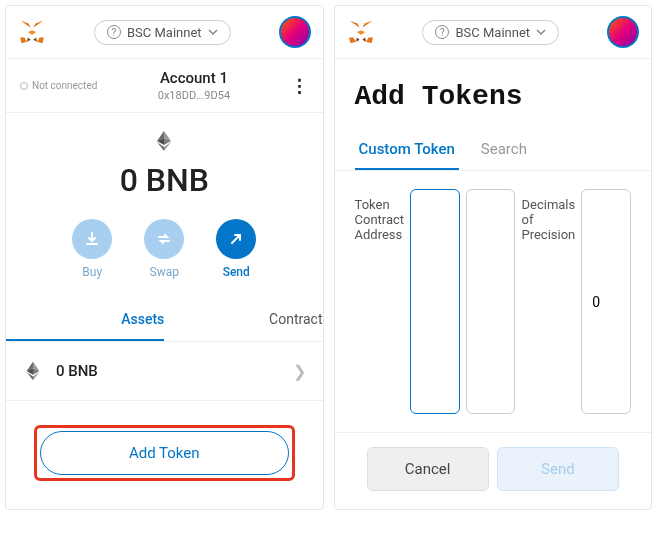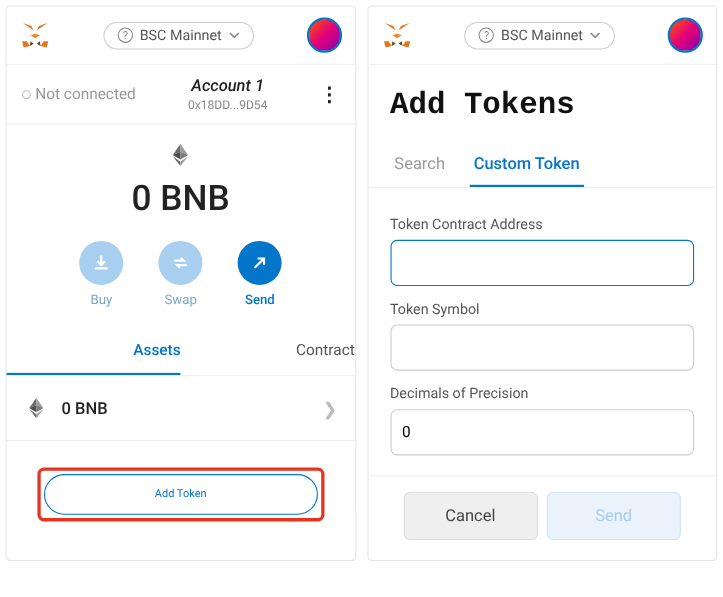--- a/index.html
+++ b/index.html
@@ -3,24 +3,24 @@
 <meta charset="utf-8">
 <style>
 * { box-sizing: border-box; margin: 0; padding: 0; font-family: -apple-system, BlinkMacSystemFont, "Segoe UI", Roboto, sans-serif; }
 body { background: #fff; display: flex; gap: 10px; padding: 5px; }
 .panel { width: 320px; border: 1px solid #e5e5e5; border-radius: 4px; background: #fff; display: flex; flex-direction: column; }
 .header { display: flex; align-items: center; justify-content: space-between; padding: 10px 12px; border-bottom: 1px solid #eee; }
 .fox { width: 28px; height: 28px; }
 .network-pill { display: flex; align-items: center; gap: 6px; border: 1px solid #ccc; border-radius: 18px; padding: 4px 12px; font-size: 13px; color: #555; cursor: pointer; }
 .avatar { width: 32px; height: 32px; border-radius: 50%; background: linear-gradient(135deg, #ff5a00 0%, #e3007c 50%, #8b00a8 100%); border: 2px solid #0376c9; }
 .account-row { display: flex; align-items: center; justify-content: space-between; padding: 10px 14px; border-bottom: 1px solid #eee; }
-.notconn { display: flex; align-items: center; gap: 4px; font-size: 14px; color: #999; }
+.notconn { display: flex; align-items: center; gap: 4px; font-size: 10px; color: #999; }
 .notconn-dot { width: 8px; height: 8px; border: 1px solid #bbb; border-radius: 50%; }
 .account-center { text-align: center; }
-.account-name { font-size: 15px; font-weight: 500; color: #222; font-style: italic; }
+.account-name { font-size: 15px; font-weight: 500; color: #222; }
 .account-addr { font-size: 11px; color: #888; margin-top: 2px; }
 .kebab { font-size: 18px; font-weight: bold; color: #222; cursor: pointer; }
 .balance-area { text-align: center; padding: 16px 0 8px; }
 .eth-diamond { width: 24px; height: 24px; margin: 0 auto 8px; }
 .balance { font-size: 32px; font-weight: 500; color: #222; }
 .actions { display: flex; justify-content: center; gap: 32px; padding: 12px 0 20px; }
 .action { display: flex; flex-direction: column; align-items: center; gap: 6px; cursor: pointer; }
 .action-circle { width: 40px; height: 40px; border-radius: 50%; display: flex; align-items: center; justify-content: center; }
 .action-circle.light { background: #a8cef0; }
 .action-circle.primary { background: #0376c9; }
@@ -28,28 +28,28 @@
 .action-label.light { color: #7aa7cc; }
 .action-label.primary { color: #0376c9; font-weight: 500; }
 .tabs { display: flex; }
 .tab { flex: 1; text-align: right; padding: 12px 0; font-size: 14px; cursor: pointer; color: #555; }
 .tab.active { color: #0376c9; border-bottom: 2px solid #0376c9; font-weight: 500; }
 .asset-row { display: flex; align-items: center; justify-content: space-between; padding: 18px 16px; border-top: 1px solid #eee; border-bottom: 1px solid #eee; cursor: pointer; }
 .asset-left { display: flex; align-items: center; gap: 12px; }
 .asset-name { font-size: 15px; font-weight: 500; color: #222; }
 .chevron { color: #bbb; font-size: 16px; }
 .add-token-wrap { padding: 24px 28px 28px; }
-.add-token-btn { width: 100%; padding: 12px 0; border: 1px solid #0376c9; border-radius: 24px; background: #fff; color: #0376c9; font-size: 10px; cursor: pointer; }
+.add-token-btn { width: 100%; padding: 12px 0; border: 1px solid #0376c9; border-radius: 24px; background: #fff; color: #0376c9; font-size: 15px; cursor: pointer; }
 .highlight-box { border: 3px solid #e6341f; border-radius: 6px; padding: 3px; }
 
 .page-title { font-size: 28px; font-weight: 600; padding: 22px 20px 18px; color: #111; font-family: Liberation Mono, monospace; }
 .subtabs { display: flex; gap: 18px; padding: 0 20px; border-bottom: 1px solid #eee; }
 .subtab { padding: 10px 4px; font-size: 15px; color: #999; cursor: pointer; }
 .subtab.active { color: #0376c9; border-bottom: 2px solid #0376c9; font-weight: 500; }
-.form { padding: 18px 20px; display: flex; flex-direction: column; gap: 6px; flex: 1; }
+.form { padding: 18px 20px; display: flex; flex-direction: row; gap: 6px; flex: 1; }
 .field-label { font-size: 13px; color: #555; margin-top: 8px; }
 .text-input { width: 100%; padding: 12px 10px; border: 1px solid #ccc; border-radius: 6px; font-size: 14px; }
 .text-input.focus { border-color: #0376c9; }
 .footer-btns { display: flex; gap: 8px; padding: 14px 32px 18px; border-top: 1px solid #eee; }
 .footer-btn { flex: 1; padding: 12px 0; border-radius: 6px; font-size: 15px; cursor: pointer; }
 .footer-btn.cancel { background: #efefef; border: 1px solid #ddd; color: #444; }
 .footer-btn.next { background: #eaf3fb; border: 1px solid #d0e3f2; color: #a8cdeb; }
 .help-icon { width: 14px; height: 14px; border-radius: 50%; border: 1px solid #888; display: inline-flex; align-items: center; justify-content: center; font-size: 10px; color: #888; }
 svg { display: block; }
 </style>
@@ -172,28 +172,27 @@
       <svg width="10" height="6">
           <path d="M1 1l4 4 4-4" stroke="#888" fill="none" stroke-width="1.5"></path>
         </svg>
     </div>
     <div class="avatar"></div>
   </div>
 
   <div class="page-title">Add Tokens</div>
 
   <div class="subtabs">
+    <div class="subtab active">Custom Token</div>
     <div class="subtab">Search</div>
-    <div class="subtab active">Custom Token</div>
   </div>
 
   <div class="form">
     <div class="field-label">Token Contract Address</div>
     <input class="text-input focus" value="" style="">
-    <div class="field-label">Token Symbol</div>
     <input class="text-input" value="" style="">
     <div class="field-label">Decimals of Precision</div>
     <input class="text-input" value="0" style="">
   </div>
 
   <div class="footer-btns">
     <button class="footer-btn cancel">Cancel</button>
     <button class="footer-btn next">Send</button>
   </div>
 </div>

